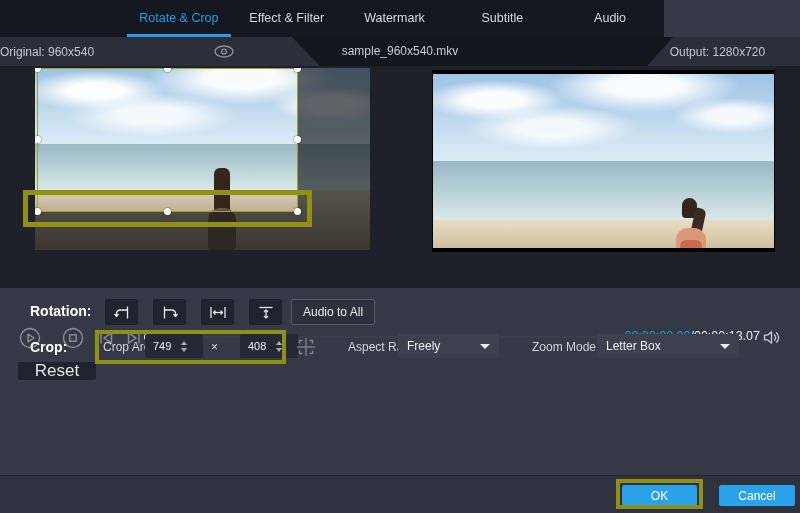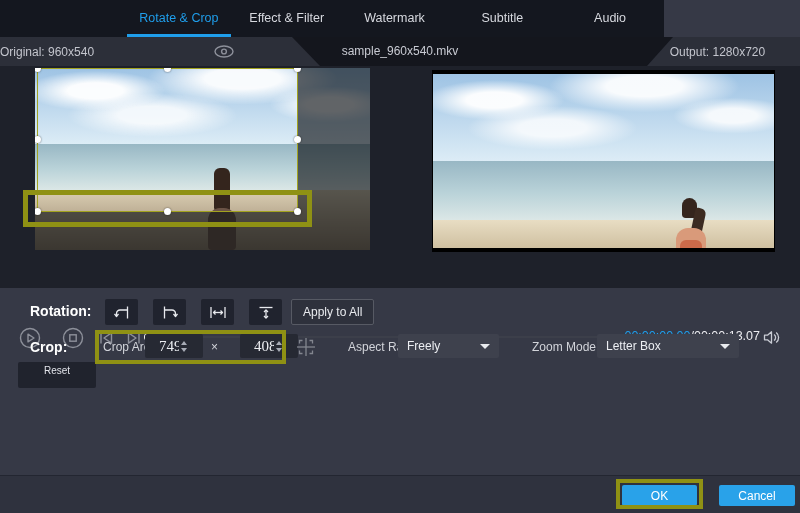--- a/index.html
+++ b/index.html
@@ -77,28 +77,28 @@
   .pb-dot{position:absolute;left:144px;top:11px;width:10px;height:10px;background:#fff;border-radius:50%;cursor:pointer;}
   .pb-time{position:absolute;left:610px;top:8px;width:150px;text-align:right;font-size:12.5px;white-space:nowrap;}
   .pb-time .cur{color:#1f9eeb;}
   .pb-time .rest{color:#ececf0;}
   
   .panel-label{position:absolute;font-size:14px;font-weight:bold;color:#fff;}
   .sub-label{position:absolute;font-size:12px;color:#d2d4da;}
   .icon-btn{position:absolute;width:33px;height:26px;background:#20232e;border-radius:2px;display:flex;align-items:center;justify-content:center;cursor:pointer;}
   .apply-btn{position:absolute;left:291px;top:299px;height:26px;padding:0 11px;background:#2e313c;border:1px solid #575a64;border-radius:2px;color:#e8eaee;font-size:12px;line-height:24px;cursor:pointer;}
   .numbox{position:absolute;width:58px;height:24px;background:#262933;border-radius:2px;display:flex;align-items:center;}
-  .numbox input{width:34px;border:0;background:transparent;color:#eceef2;font-size:15px;font-family:Liberation Serif, serif;padding:0 0 0 14px;outline:none;}
+  .numbox input{width:34px;border:0;background:transparent;color:#eceef2;font-size:11px;font-family:Liberation Sans, sans-serif;padding:0 0 0 8px;outline:none;}
   .spin{display:flex;flex-direction:column;justify-content:center;gap:3px;margin-left:2px;cursor:pointer;}
   .tri-up{width:0;height:0;border-left:3.5px solid transparent;border-right:3.5px solid transparent;border-bottom:4.5px solid #a8acb6;}
   .tri-down{width:0;height:0;border-left:3.5px solid transparent;border-right:3.5px solid transparent;border-top:4.5px solid #a8acb6;}
   .dropdown{position:absolute;height:24px;background:#3e414d;border-radius:2px;display:flex;align-items:center;cursor:pointer;}
   .dropdown .val{font-size:12px;color:#eceef2;padding-left:9px;flex:1;}
   .caret{width:0;height:0;border-left:5px solid transparent;border-right:5px solid transparent;border-top:5.5px solid #e8eaee;margin-right:9px;}
-  .reset-btn{position:absolute;left:18px;top:362px;width:78px;height:26px;background:#20232d;border-radius:2px;color:#e2e4ea;font-size:10px;text-align:center;line-height:18px;cursor:pointer;}
+  .reset-btn{position:absolute;left:18px;top:362px;width:78px;height:18px;background:#20232d;border-radius:2px;color:#e2e4ea;font-size:17px;text-align:center;line-height:18px;cursor:pointer;}
   .crosshair{position:absolute;left:293px;top:334px;cursor:pointer;}
   
   .footer{position:absolute;left:0;top:475px;width:800px;height:38px;background:#2f323e;border-top:1px solid #232631;}
   .btn-blue{position:absolute;top:9px;height:21px;background:#29a2e9;border:none;border-radius:2px;color:#fff;font-size:12px;font-family:"Liberation Sans",sans-serif;cursor:pointer;}
   .btn-ok{left:622px;width:75px;}
   .btn-cancel{left:719px;width:76px;}
   
   .ann{position:absolute;border:4px solid #8f9114;z-index:50;pointer-events:none;}
   .ann-preview{left:23px;top:190px;width:289px;height:37px;border-width:5px;}
   .ann-croparea{left:95px;top:330px;width:191px;height:34px;}
@@ -243,21 +243,21 @@
         </svg>
     </span>
     <span class="icon-btn" style="left:249px;top:299px;">
       <svg width="18" height="15" viewBox="0 0 18 15" fill="none" stroke="#e8eaee" stroke-width="1.3">
           <line x1="2.5" y1="2.5" x2="15.5" y2="2.5"></line>
           <line x1="9" y1="5" x2="9" y2="13"></line>
           <path d="M7 7 L9 5 L11 7" stroke-linejoin="round"></path>
           <path d="M7 11 L9 13 L11 11" stroke-linejoin="round"></path>
         </svg>
     </span>
-    <span class="apply-btn">Apply to All</span>
+    <span class="apply-btn">Audio to All</span>
 
     <span class="panel-label" style="left:30px;top:339px;">Crop:</span>
     <span class="sub-label" style="left:103px;top:340px;">Crop Area:</span>
 
     <div class="numbox" style="left:145px;top:334px;">
       <input value="749" style="">
       <span class="spin">
           <span class="tri-up"></span>
           <span class="tri-down"></span>
         </span>

